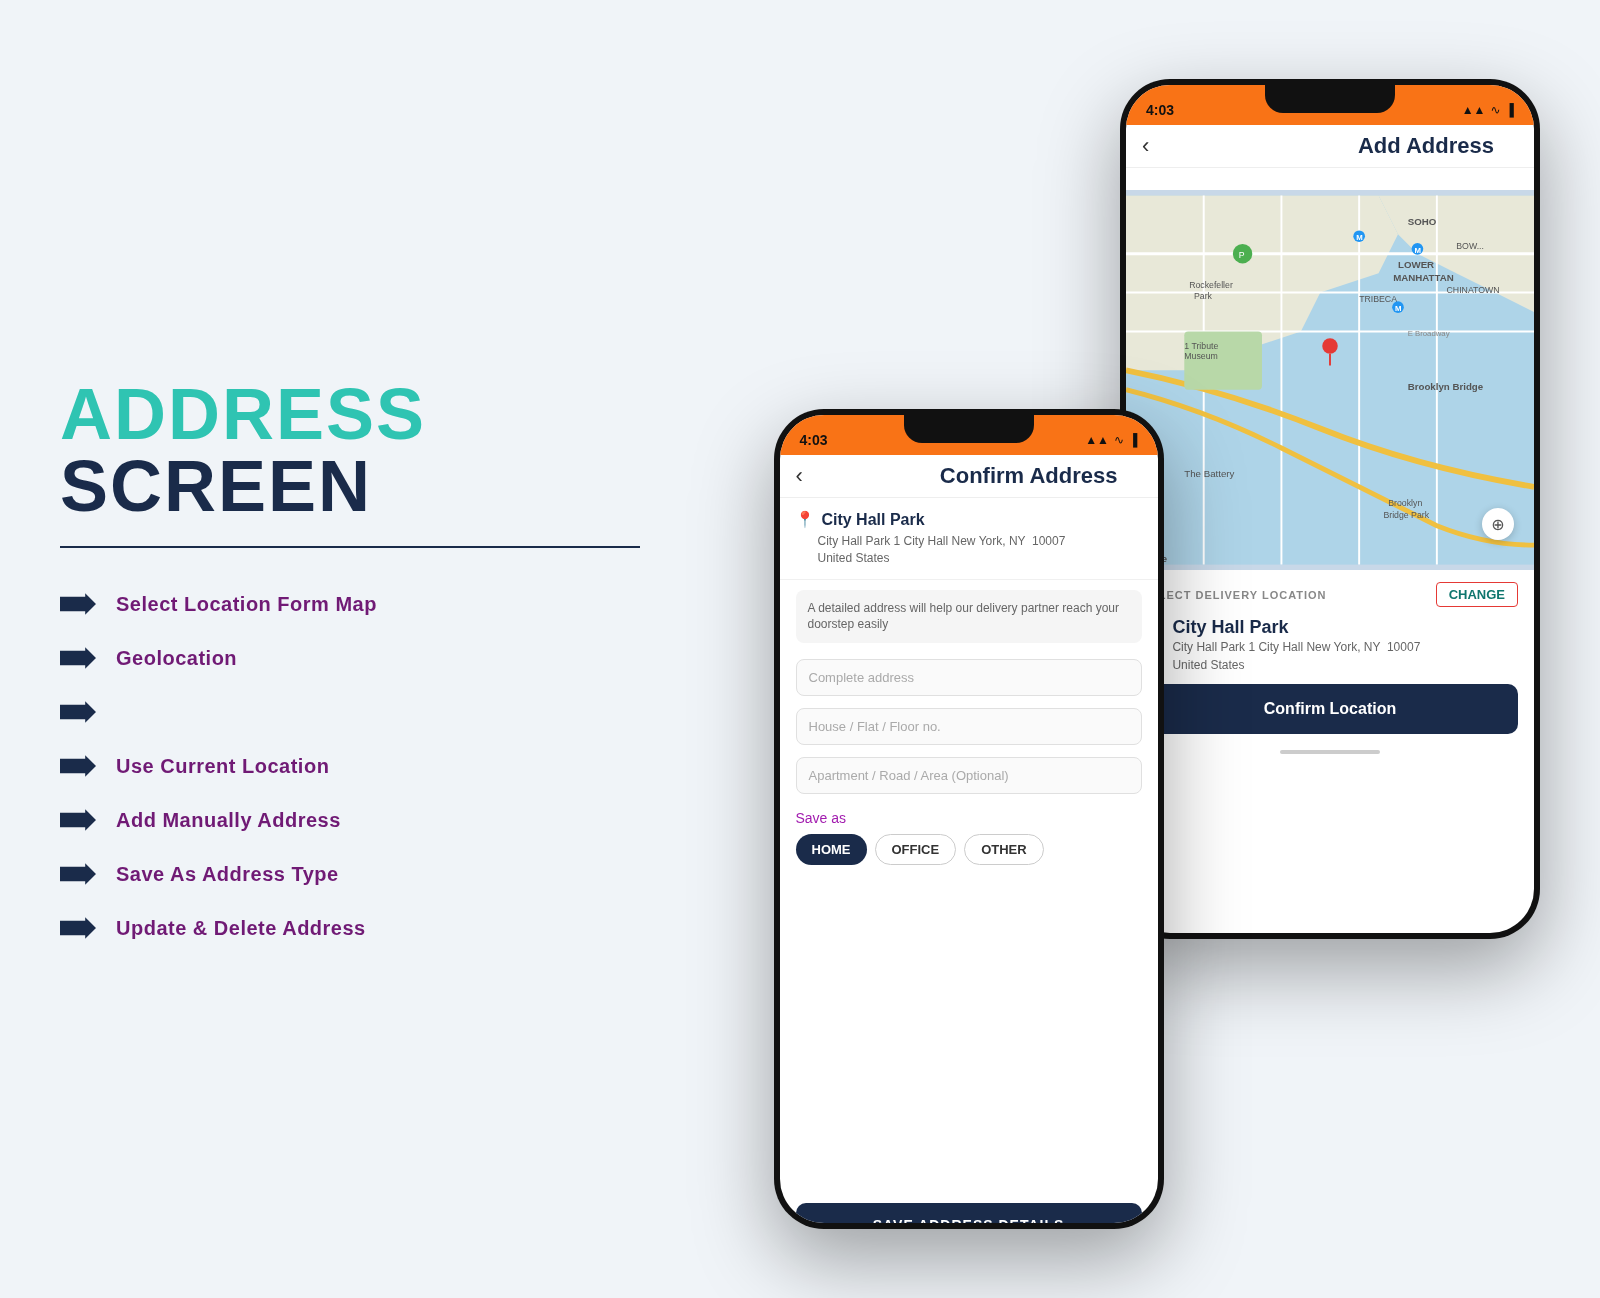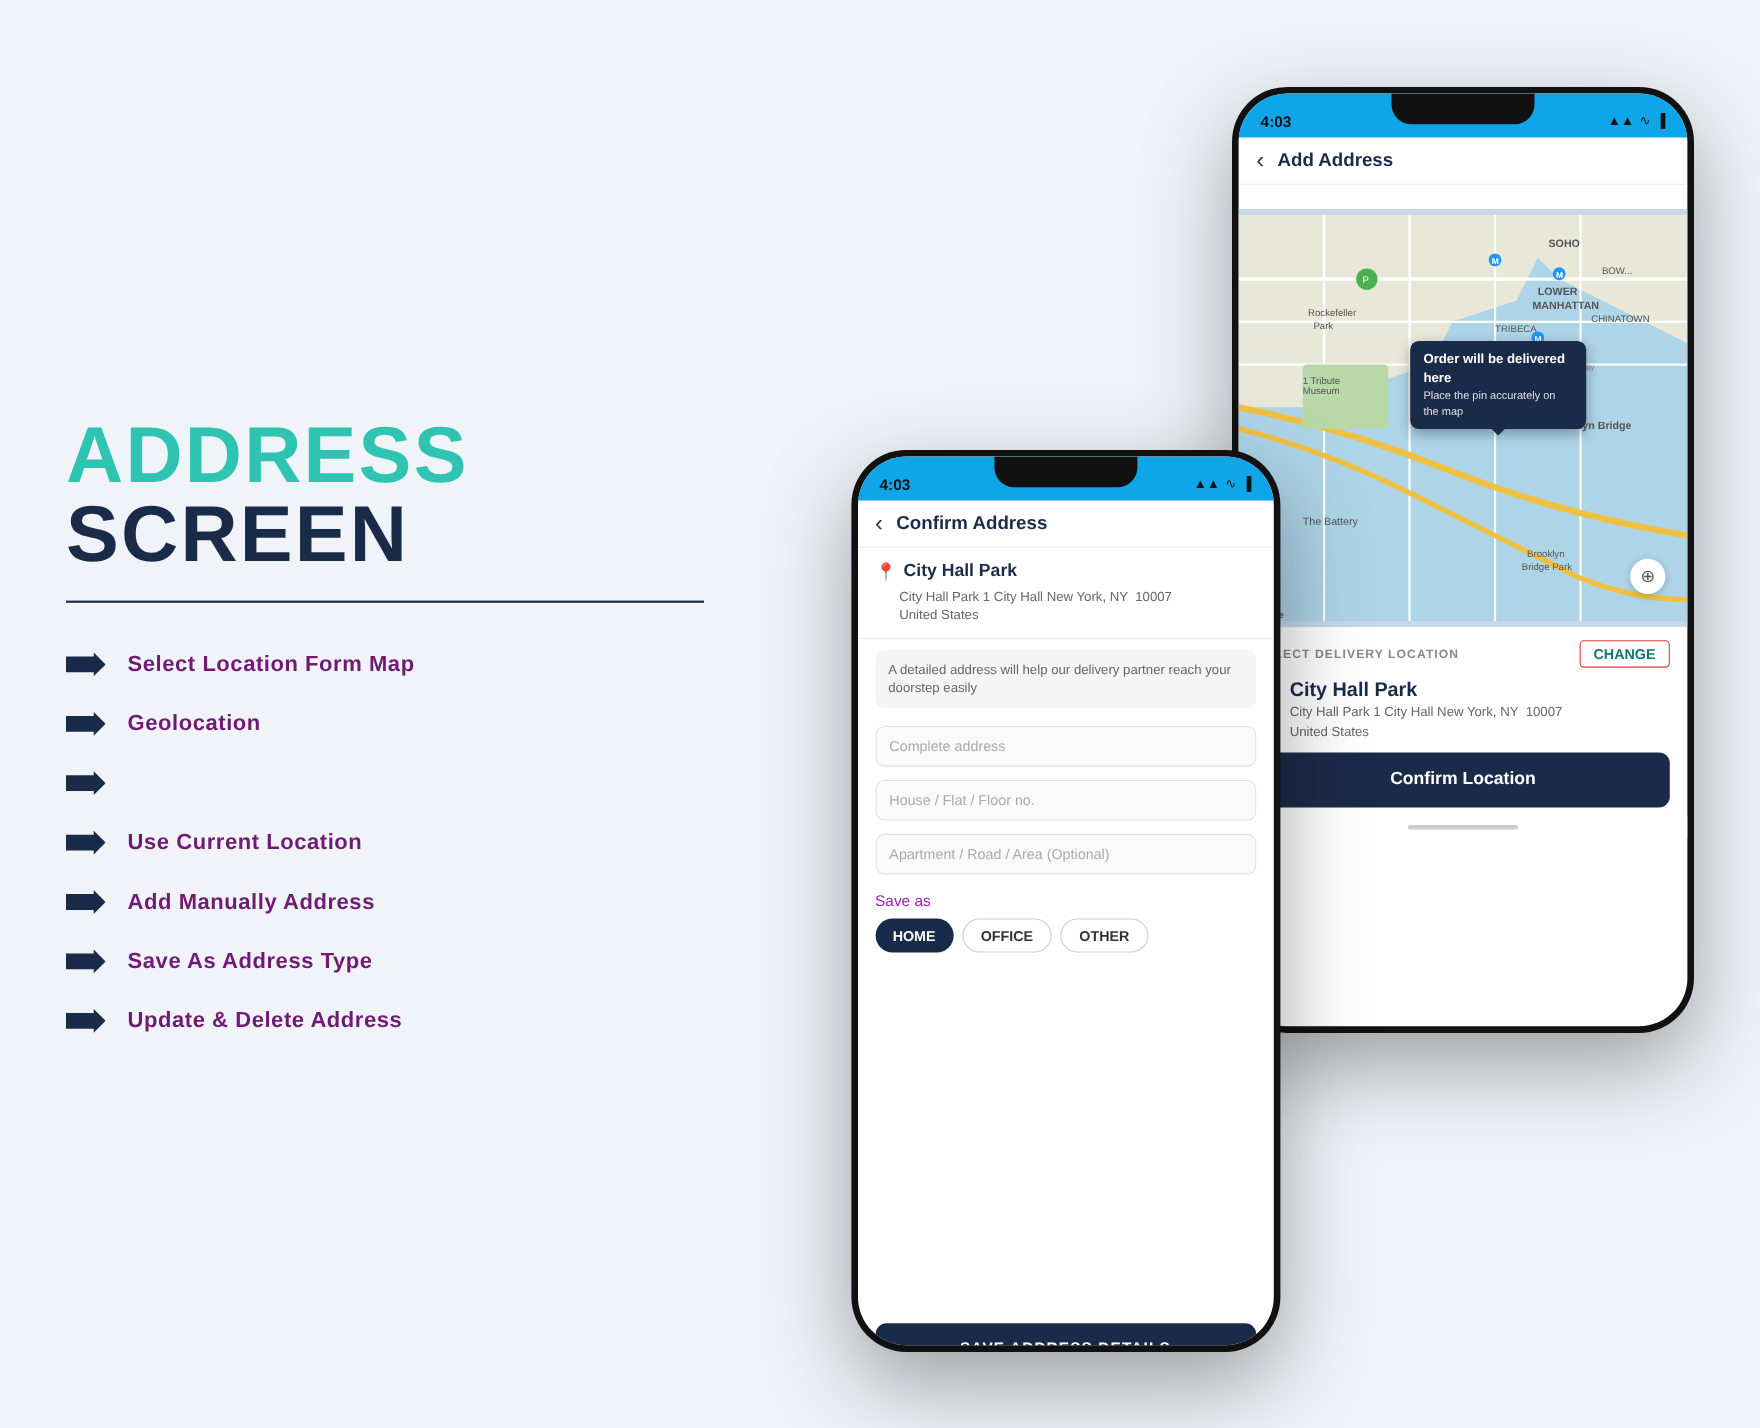--- a/index.html
+++ b/index.html
@@ -128,21 +128,21 @@
       z-index: 10;
     }
 
     
     .status-bar {
       display: flex;
       justify-content: space-between;
       align-items: center;
       padding: 10px 20px 0 20px;
       height: 40px;
-      background: #0ea5e9;
+      background: #f97316;
       position: relative;
       z-index: 5;
     }
 
     .status-time {
       font-size: 14px;
       font-weight: 700;
       color: #111;
     }
 
@@ -169,25 +169,25 @@
     }
 
     .back-btn {
       font-size: 22px;
       color: #333;
       cursor: pointer;
       margin-right: 12px;
     }
 
     .screen-title {
-      font-size: 17px;
+      font-size: 22px;
       font-weight: 700;
       color: #1a2b4a;
       flex: 1;
-      text-align: left;
+      text-align: right;
       margin-right: 24px;
     }
 
     .location-card {
       padding: 12px 16px;
       border-bottom: 1px solid #f0f0f0;
     }
 
     .location-name {
       font-size: 16px;
@@ -563,24 +563,20 @@
           <circle cx="210" cy="155" r="8" fill="#e53935"></circle>
           <line x1="210" y1="163" x2="210" y2="175" stroke="#e53935" stroke-width="2"></line>
 
           <circle cx="120" cy="60" r="10" fill="#4caf50"></circle>
           <text x="116" y="64" font-size="9" fill="#fff">P</text>
 
           <text x="290" y="145" font-size="8" fill="#888">E Broadway</text>
         </svg>
 
         
-        <div class="map-tooltip">
-          <div class="map-tooltip-title">Order will be delivered here</div>
-          <div class="map-tooltip-sub">Place the pin accurately on the map</div>
-        </div>
 
         
         <div class="map-crosshair">⊕</div>
 
         
         <div class="google-logo">Google</div>
       </div>
 
       <div class="select-delivery-section">
         <div class="select-delivery-header">

